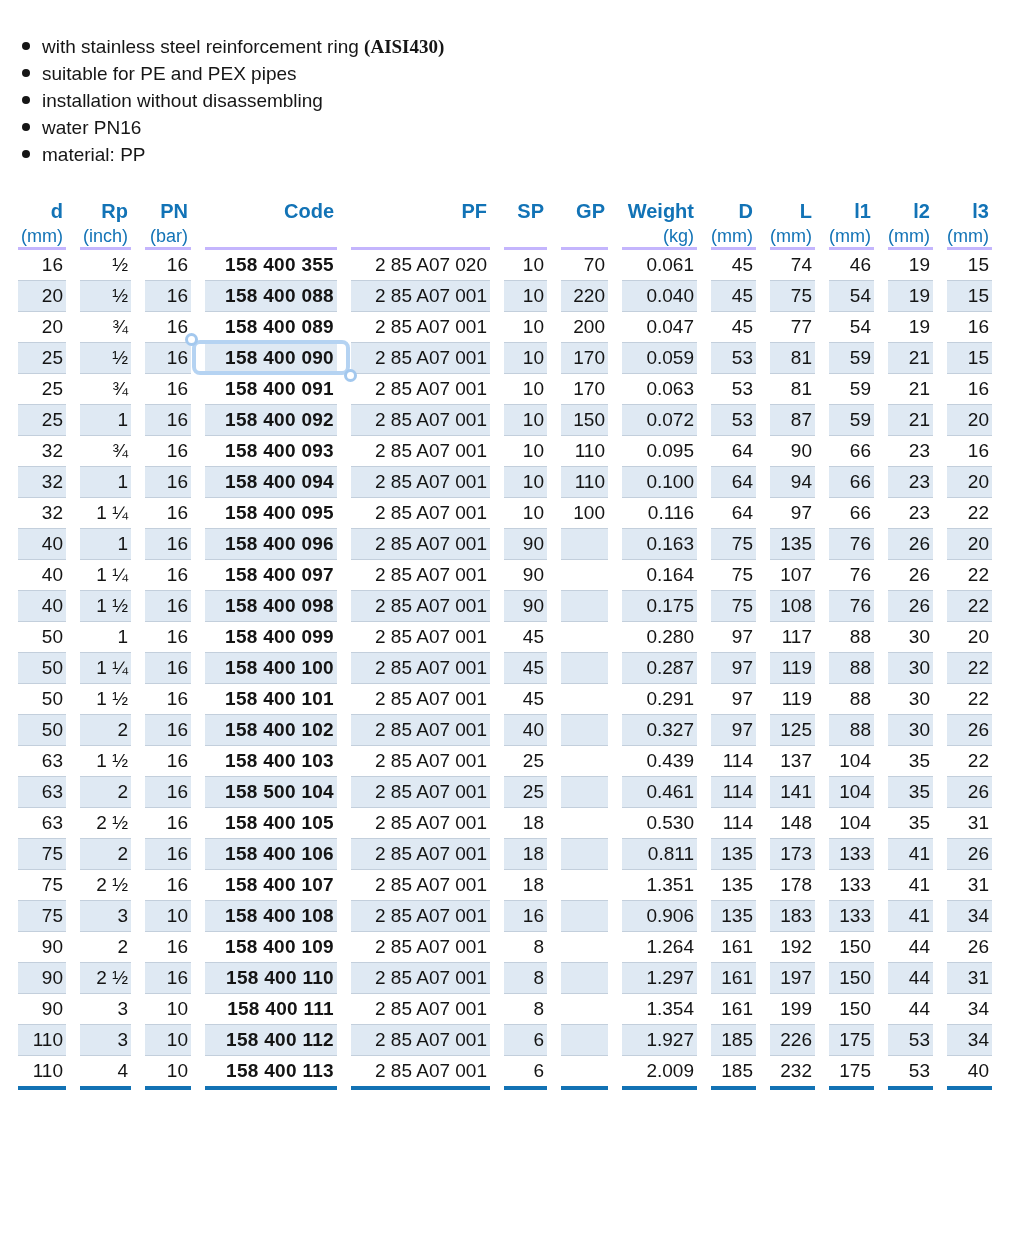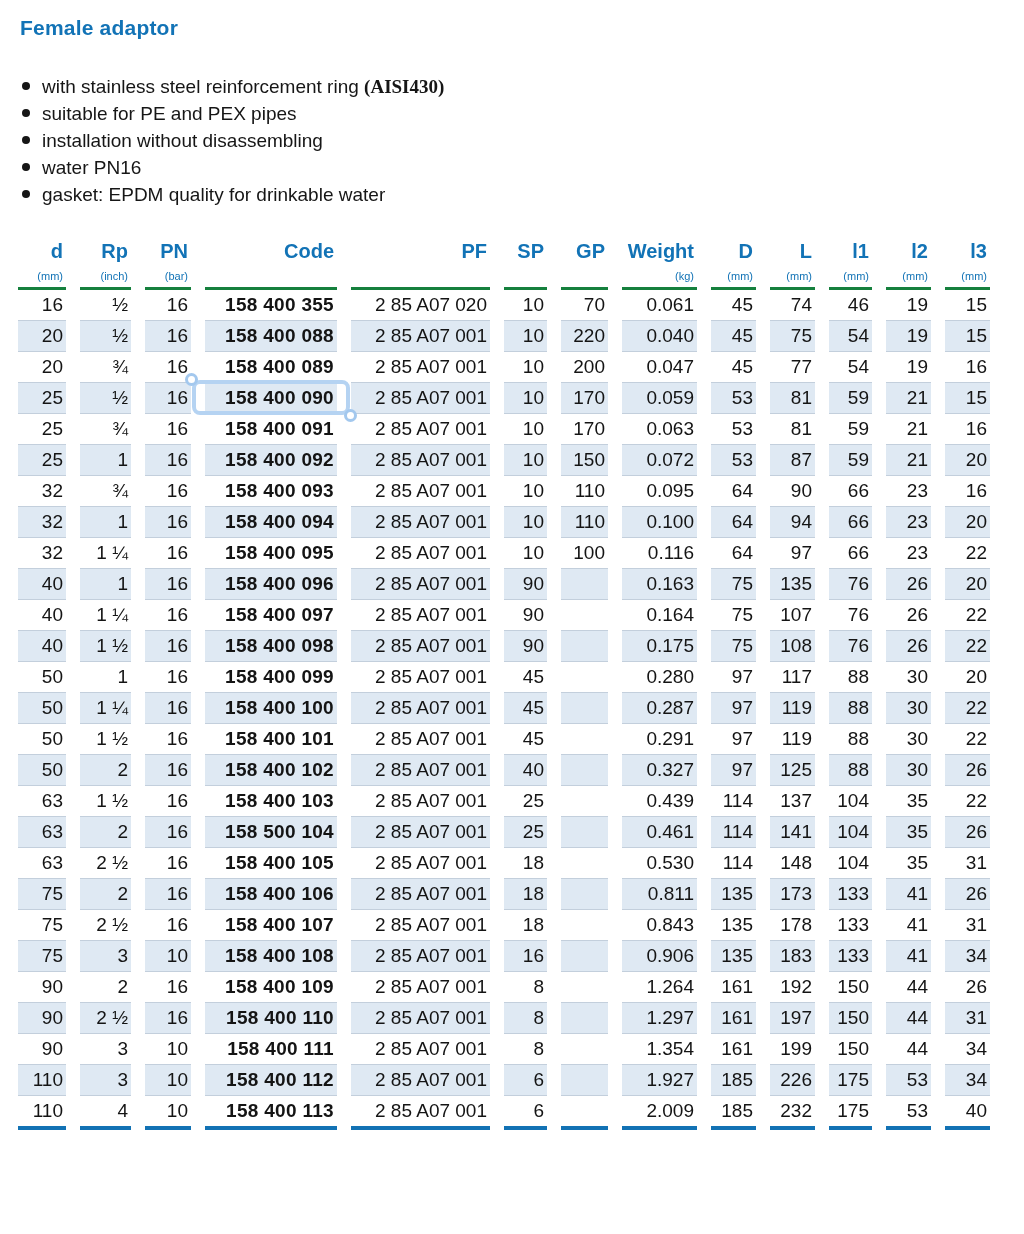--- a/index.html
+++ b/index.html
@@ -61,26 +61,26 @@
   
   table.spec thead tr.labels th {
     color: #1273b6;
     font-size: 20px;
     font-weight: bold;
     height: 28px;
     vertical-align: bottom;
   }
   table.spec thead tr.units th {
     color: #1273b6;
-    font-size: 11px;
+    font-size: 18px;
     font-weight: normal;
     height: 24px;
     line-height: 20px;
     vertical-align: top;
-    border-bottom: 3px solid #15803d;
+    border-bottom: 3px solid #c4b5fd;
   }
   
   table.spec tbody td { color: #141414; }
   table.spec tbody td.col-code { font-weight: bold; letter-spacing: 0.3px; }
   table.spec tbody tr.shaded td {
     background: #dfe9f3;
     border-top: 1px solid #c3cfdc;
     border-bottom: 1px solid #c3cfdc;
   }
   table.spec tbody tr.last td { border-bottom: 4px solid #1272b4; }
@@ -103,28 +103,27 @@
     border-radius: 50%;
   }
   .selection-handle.tl { left: -11px; top: -11px; }
   .selection-handle.br { right: -11px; bottom: -11px; }
 </style>
 </head>
 <body>
 
 <div class="page">
 
-  <h1 class="page-title">Female adaptor</h1>
 
   <ul class="features">
       <li>with stainless steel reinforcement ring <b>(AISI430)</b></li>
       <li>suitable for PE and PEX pipes</li>
       <li>installation without disassembling</li>
       <li>water PN16</li>
-      <li>gasket: EPDM quality for drinkable water</li>
+      <li>material: PP</li>
     </ul>
 
   <table class="spec">
     <colgroup>
         <col style="width: 48px;">
         <col style="width: 51px;">
         <col style="width: 46px;">
         <col style="width: 132px;">
         <col style="width: 139px;">
         <col style="width: 43px;">
@@ -473,21 +472,21 @@
           <td class="col-l3">26</td>
         </tr>
         <tr>
           <td class="col-d">75</td>
           <td class="col-rp">2 ½</td>
           <td class="col-pn">16</td>
           <td class="col-code">158 400 107</td>
           <td class="col-pf">2 85 A07 001</td>
           <td class="col-sp">18</td>
           <td class="col-gp"></td>
-          <td class="col-weight">0.843</td>
+          <td class="col-weight">1.351</td>
           <td class="col-D">135</td>
           <td class="col-L">178</td>
           <td class="col-l1">133</td>
           <td class="col-l2">41</td>
           <td class="col-l3">31</td>
         </tr>
         <tr class="shaded">
           <td class="col-d">75</td>
           <td class="col-rp">3</td>
           <td class="col-pn">10</td>

